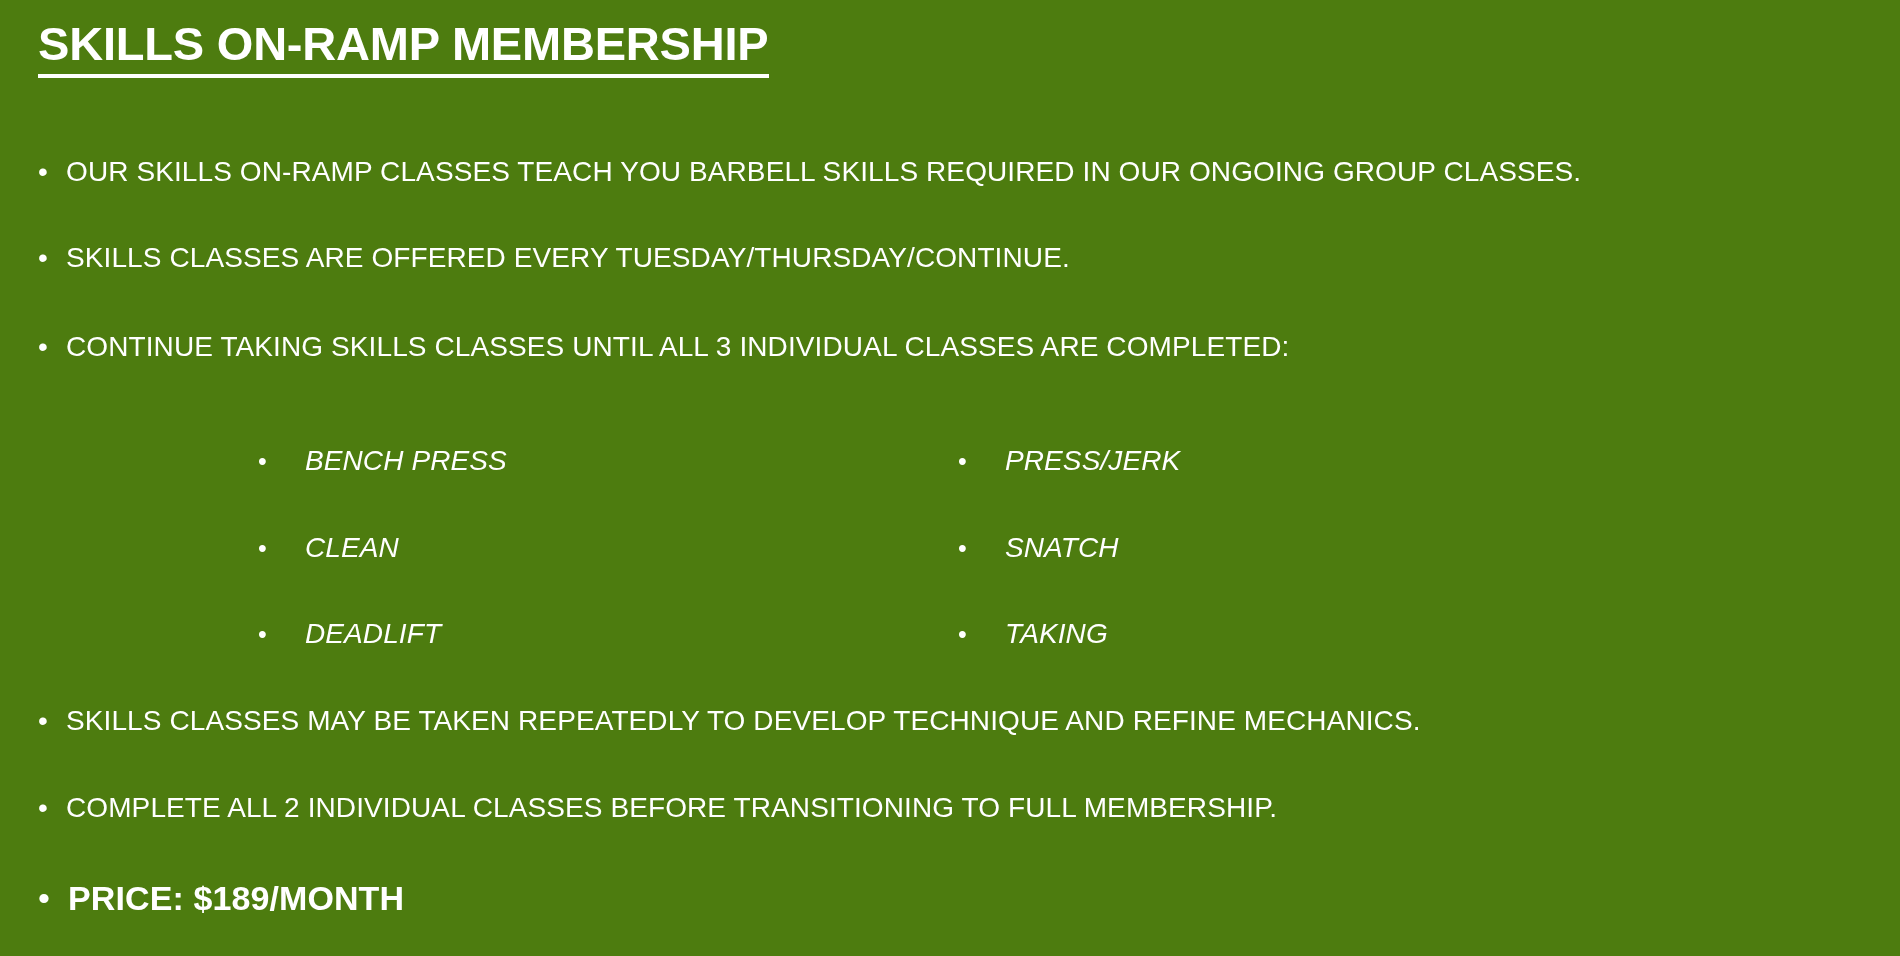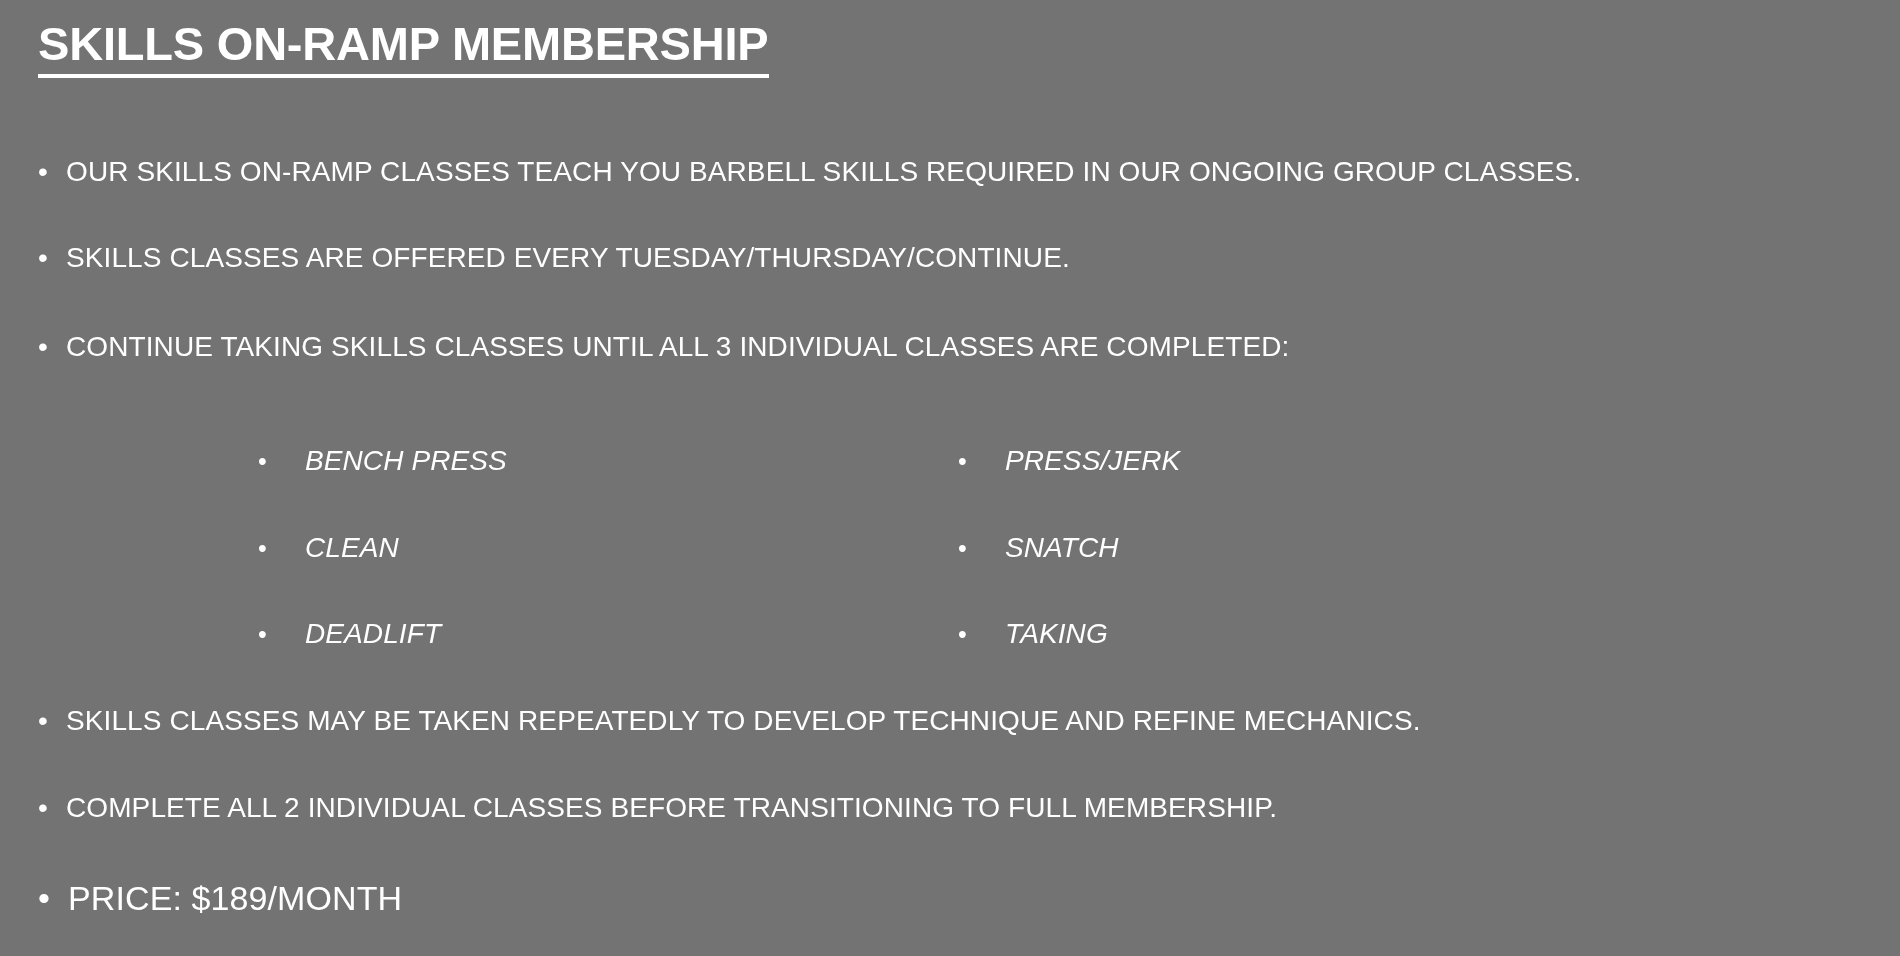--- a/index.html
+++ b/index.html
@@ -5,21 +5,21 @@
 <style>
   html, body {
     margin: 0;
     padding: 0;
     background: #000000;
   }
   #slide {
     position: relative;
     width: 1900px;
     height: 956px;
-    background: #737373;
+    background: #4d7c0f;
     overflow: hidden;
     font-family: "Liberation Sans", sans-serif;
     color: #ffffff;
     -webkit-font-smoothing: antialiased;
   }
 
   
   .slide-title {
     position: absolute;
     left: 38px;
@@ -60,21 +60,21 @@
 
   .row-1 { top: 155px; }
   .row-2 { top: 241px; }
   .row-3 { top: 330px; }
   .row-4 { top: 704px; }
   .row-5 { top: 791px; }
   .row-6 { top: 877px; }
 
   
   .row-6 .bullet-dot { font-size: 34px; line-height: 42px; width: 30px; flex: 0 0 30px;}
-  .row-6 .bullet-text { font-size: 34px; line-height: 42px; }
+  .row-6 .bullet-text { font-size: 34px; line-height: 42px; font-weight: bold; }
 
   
   .sub-grid {
     position: absolute;
     left: 258px;
     top: 444px;
     width: 1100px;
   }
   .sub-row {
     position: absolute;

